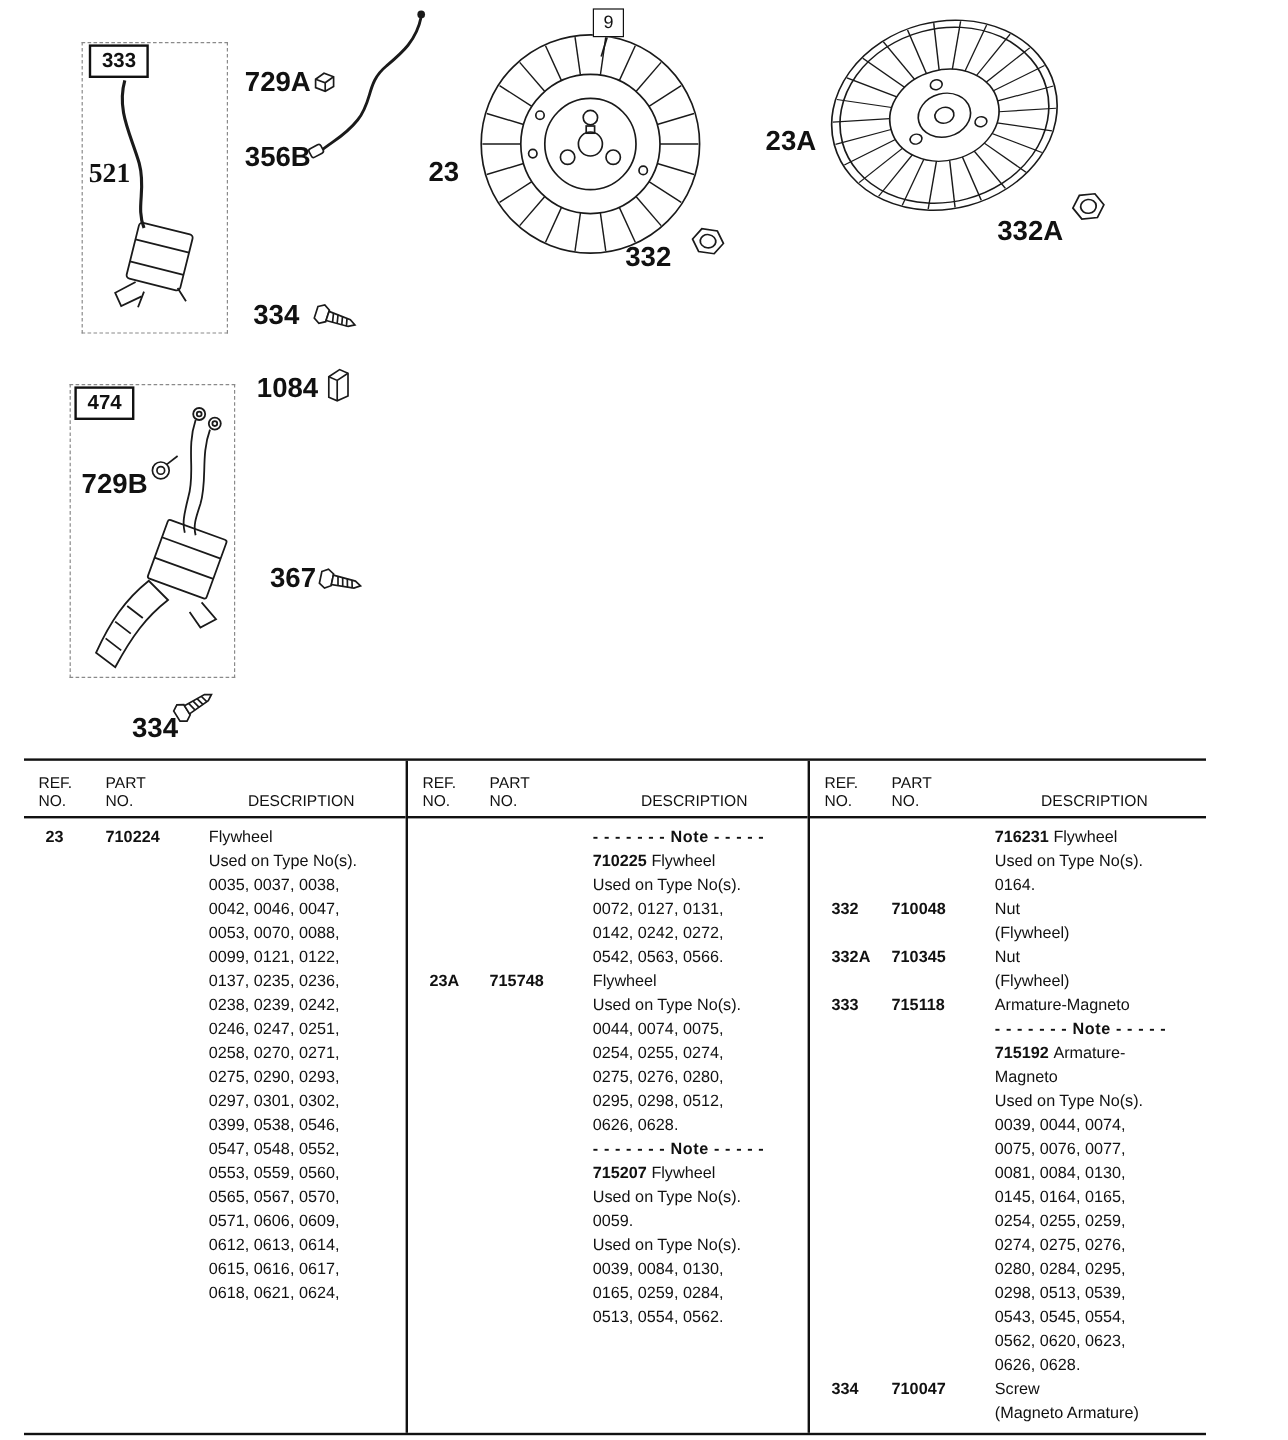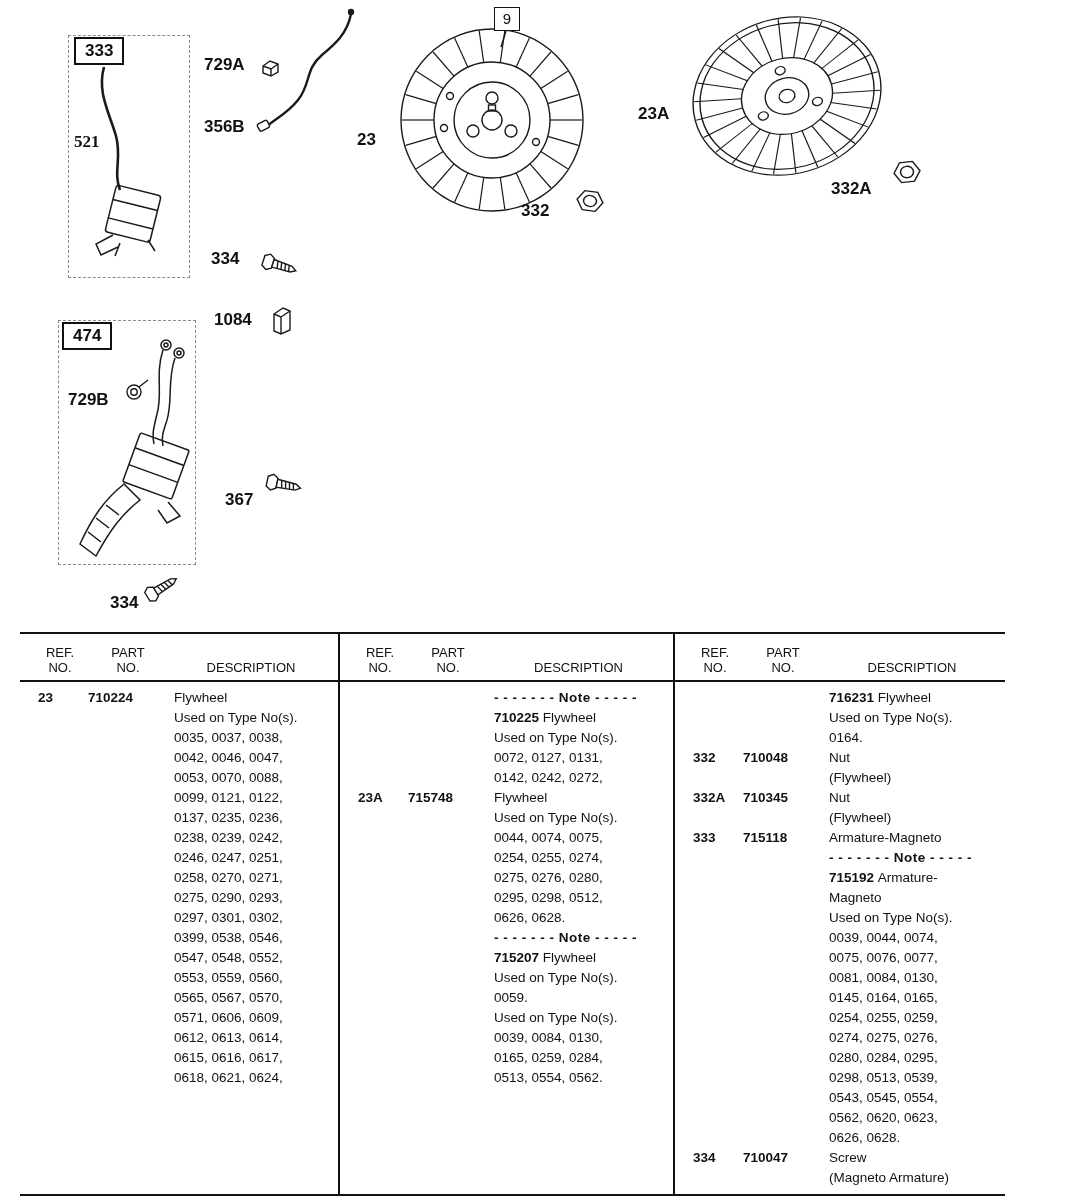--- a/index.html
+++ b/index.html
@@ -3,38 +3,38 @@
 <meta charset="utf-8">
 <style>
   * { margin:0; padding:0; box-sizing:border-box; }
   html,body { width:1073px; height:1200px; background:#fff; overflow:hidden;
               font-family:"Liberation Sans", sans-serif; color:#111; }
   .page { position:relative; width:1073px; height:1200px; background:#fff; }
 
   
   .diagram { position:absolute; left:0; top:0; width:1073px; height:632px; }
   .diagram svg { position:absolute; left:0; top:0; }
-  .dlabel { position:absolute; font-weight:bold; font-size:17px; white-space:nowrap; }
+  .dlabel { position:absolute; font-weight:bold; font-size:23px; white-space:nowrap; }
   .dashed-box { position:absolute; border:1px dashed #8a8a8a; }
   .label-box { position:absolute; border:2px solid #111; background:#fff;
                font-weight:bold; font-size:17px; padding:1px 9px; line-height:22px; }
   .callout { position:absolute; border:1.5px solid #111; background:#fff;
              font-size:15px; width:26px; height:24px; text-align:center; line-height:22px; }
 
   
   .parts-table { position:absolute; left:20px; top:632px; width:985px; height:564px;
                  border-top:2px solid #111; border-bottom:2px solid #111; display:flex; }
   .tcol { flex:0 0 auto; }
   .tcol.c1 { width:320px; border-right:2px solid #111; }
   .tcol.c2 { width:335px; border-right:2px solid #111; }
   .tcol.c3 { width:330px; }
   .thead { display:grid; grid-template-columns:56px 80px 1fr; align-items:end;
            height:48px; padding:5px 4px 5px 12px; border-bottom:2px solid #111;
            font-size:13px; }
-  .h-ref, .h-part { white-space:pre-line; line-height:15px;text-align:center; }
+  .h-ref, .h-part { white-space:pre-line; line-height:15px; }
   .h-desc { text-align:center; line-height:15px; }
   .tbody { padding:6px 2px 0 18px; font-size:13.5px; line-height:20px; }
   .trow { display:grid; grid-template-columns:50px 86px 1fr; }
   .c-ref, .c-part { font-weight:bold; }
   .c-desc .b { font-weight:bold; }
   .c-note { font-weight:bold; letter-spacing:0.5px; }
 </style>
 </head>
 <body>
 
@@ -205,21 +205,21 @@
     <div class="dlabel" style="left:74px;top:132px;font-family:Liberation Serif, serif;">521</div>
     <div class="dlabel" style="left:204px;top:55px;">729A</div>
     <div class="dlabel" style="left:204px;top:117px;">356B</div>
     <div class="dlabel" style="left:357px;top:130px;">23</div>
     <div class="dlabel" style="left:521px;top:201px;">332</div>
     <div class="dlabel" style="left:638px;top:104px;">23A</div>
     <div class="dlabel" style="left:831px;top:179px;">332A</div>
     <div class="dlabel" style="left:211px;top:249px;">334</div>
     <div class="dlabel" style="left:214px;top:310px;">1084</div>
     <div class="dlabel" style="left:68px;top:390px;">729B</div>
-    <div class="dlabel" style="left:225px;top:490px;">367</div>
+    <div class="dlabel" style="left:225px;top:468px;">367</div>
     <div class="dlabel" style="left:110px;top:593px;">334</div>
   </div>
 
   <div class="parts-table">
 
     <div class="tcol c1">
       <div class="thead">
         <span class="h-ref">REF.
 NO.</span>
         <span class="h-part">PART
@@ -358,20 +358,25 @@
             <span class="c-ref"></span>
             <span class="c-part"></span>
             <span class="c-desc">0072, 0127, 0131,</span>
           </div>
           <div class="trow">
             <span class="c-ref"></span>
             <span class="c-part"></span>
             <span class="c-desc">0142, 0242, 0272,</span>
           </div>
           <div class="trow">
+            <span class="c-ref"></span>
+            <span class="c-part"></span>
+            <span class="c-desc">0542, 0563, 0566.</span>
+          </div>
+          <div class="trow">
             <span class="c-ref">23A</span>
             <span class="c-part">715748</span>
             <span class="c-desc">Flywheel</span>
           </div>
           <div class="trow">
             <span class="c-ref"></span>
             <span class="c-part"></span>
             <span class="c-desc">Used on Type No(s).</span>
           </div>
           <div class="trow">

